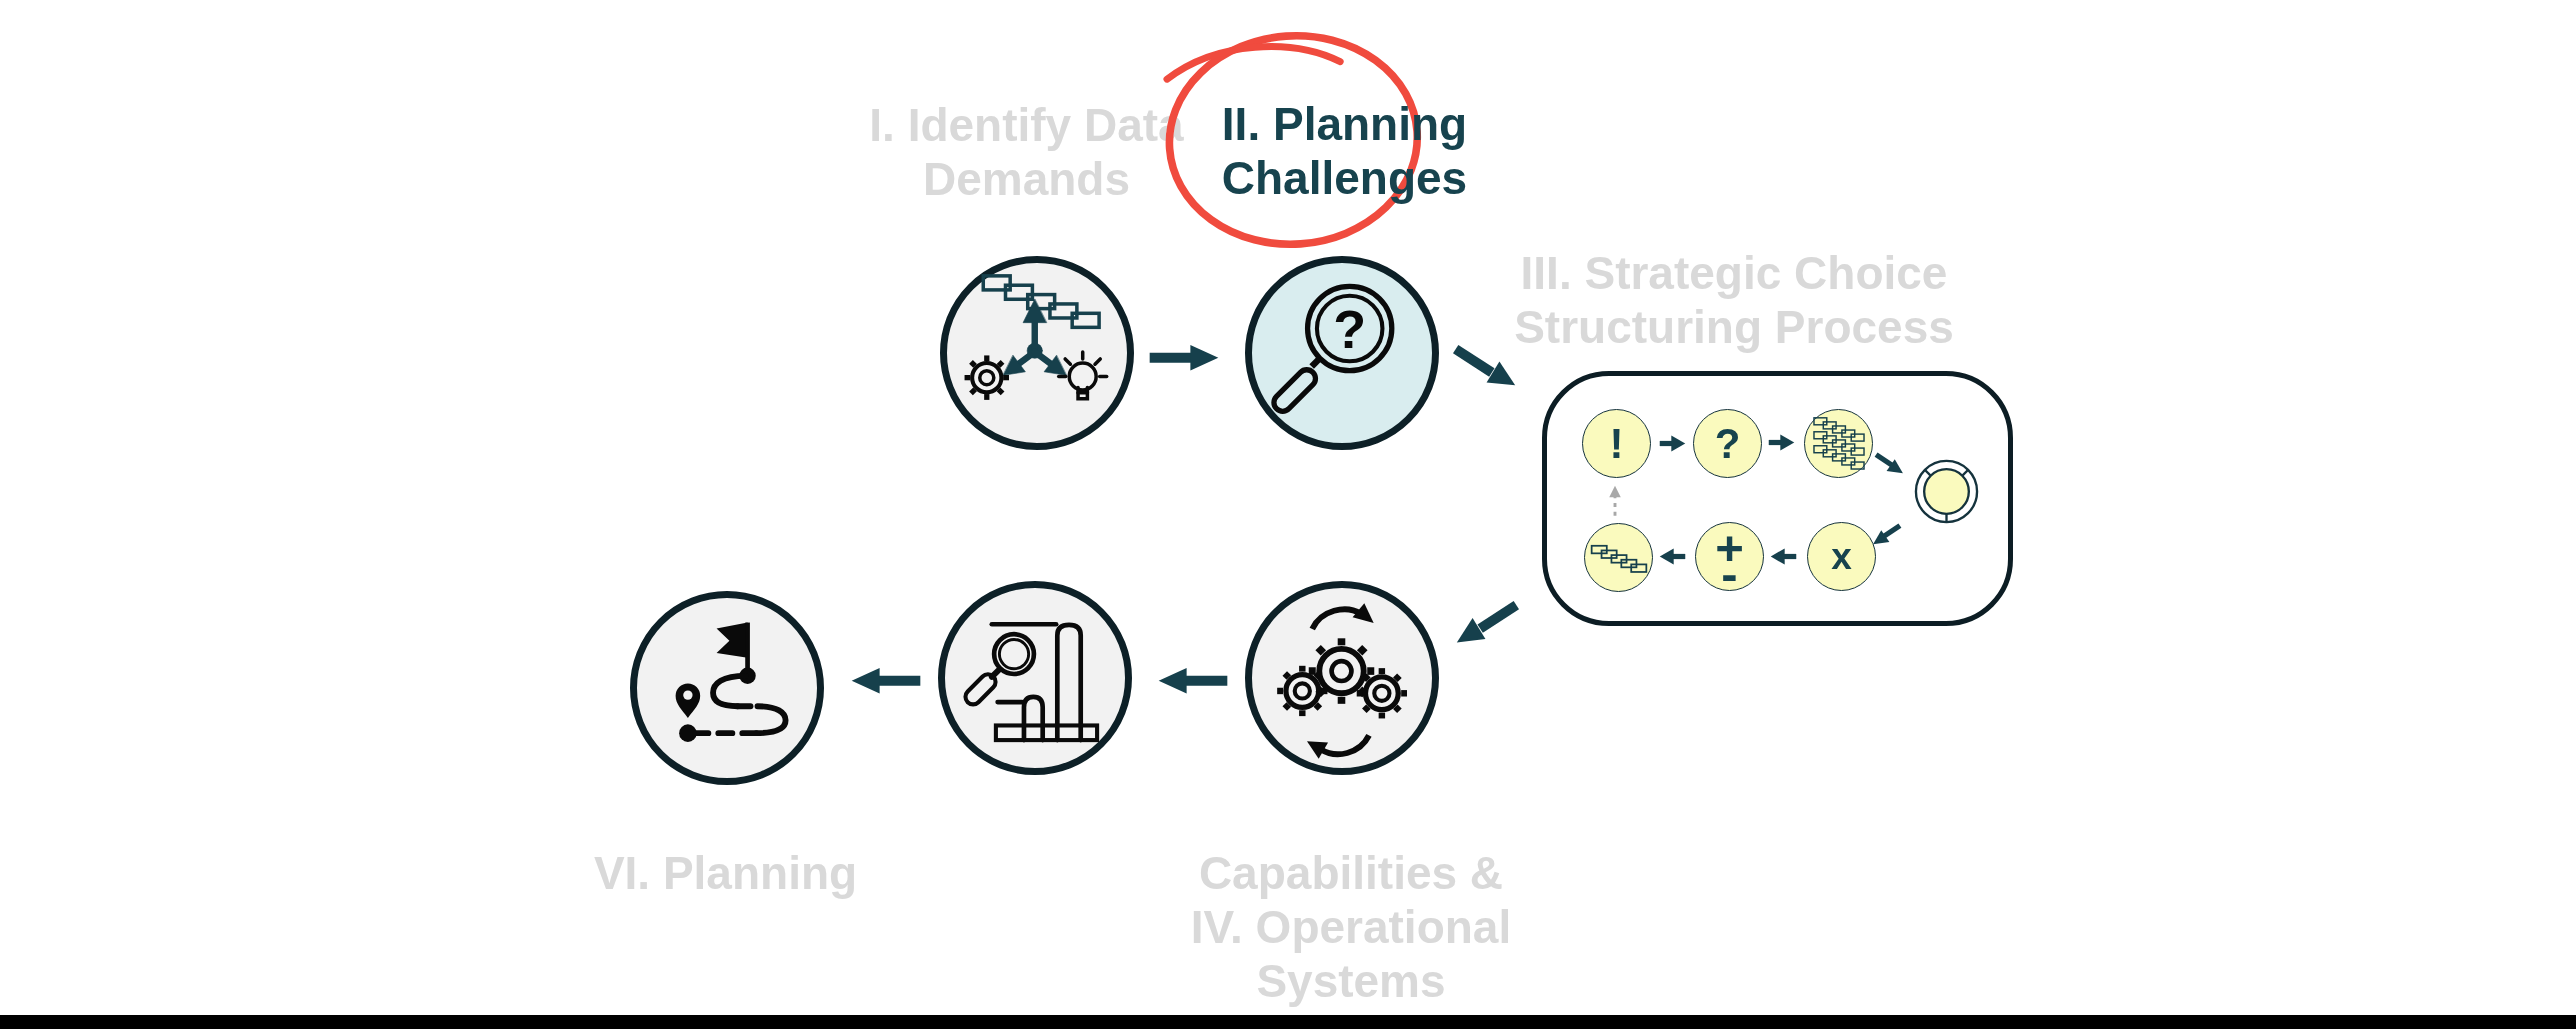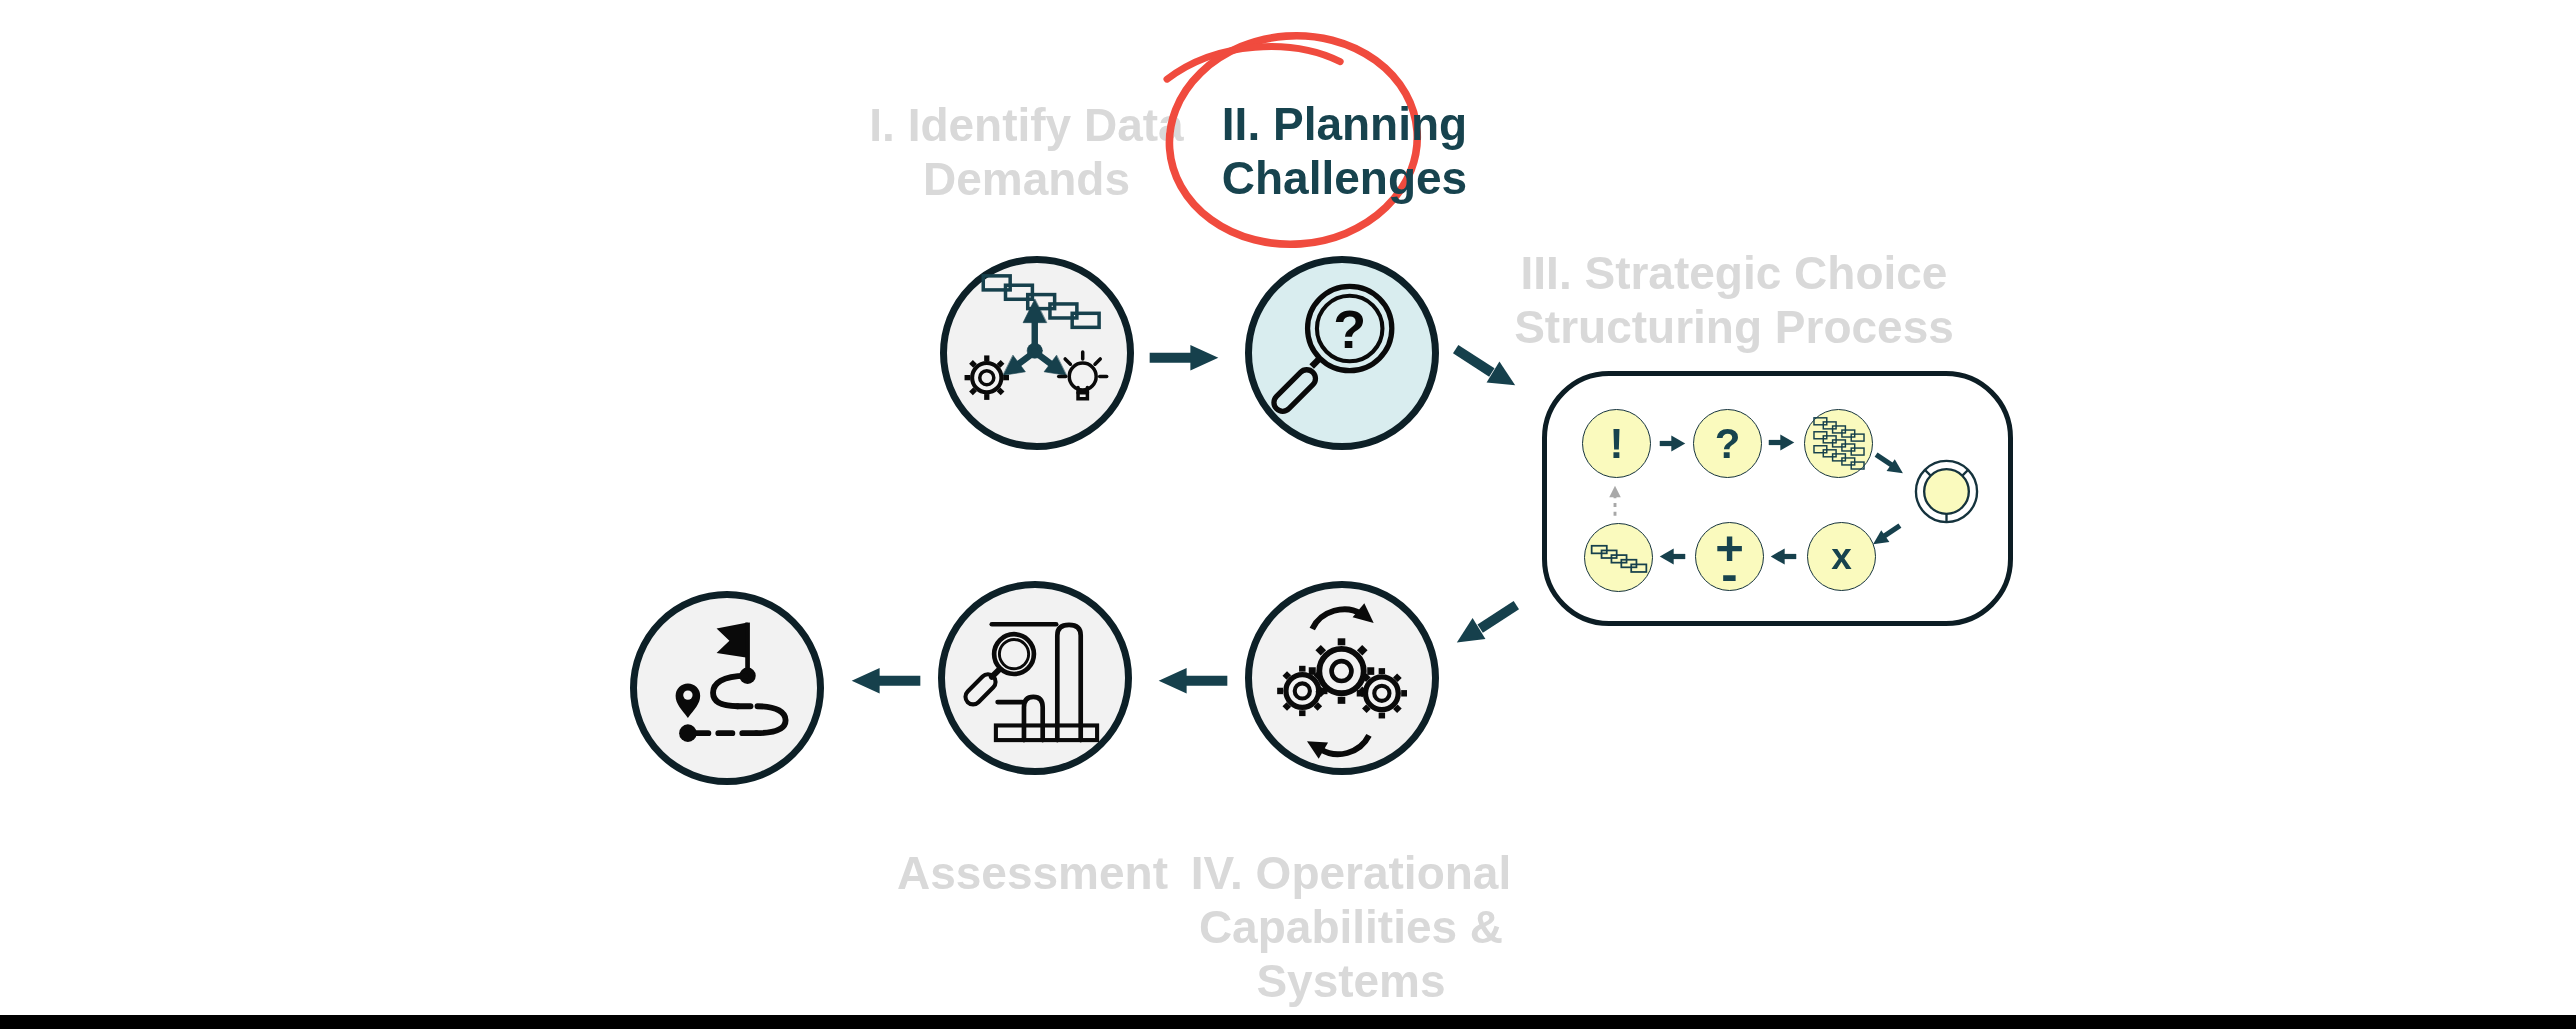--- a/index.html
+++ b/index.html
@@ -43,28 +43,30 @@
   <div class="lbl dark" style="left:1169px;top:97px;width:351px;">
     <div>II. Planning</div>
     <div>Challenges</div>
   </div>
 
   <div class="lbl gray" style="left:1500px;top:246px;width:468px;">
     <div>III. Strategic Choice</div>
     <div>Structuring Process</div>
   </div>
 
+  <div class="lbl gray" style="left:550px;top:846px;width:351px;">
+    <div>VI. Planning</div>
+  </div>
 
   <div class="lbl gray" style="left:857px;top:846px;width:351px;">
-    <div>Assessment</div>
   </div>
 
   <div class="lbl gray" style="left:1146px;top:846px;width:410px;">
+    <div>Capabilities &amp;</div>
     <div>IV. Operational</div>
-    <div>Capabilities &amp;</div>
     <div>Systems</div>
   </div>
 
   <div class="bigc" style="left:940px;top:256px;">
     <svg width="179" height="179" viewBox="0 0 306 306">
       <g stroke="#16404c" fill="none" stroke-width="6">
         <rect x="62" y="22" width="46" height="24"></rect>
         <rect x="100" y="38" width="46" height="24"></rect>
         <rect x="138" y="54" width="46" height="24"></rect>
         <rect x="176" y="70" width="46" height="24"></rect>

